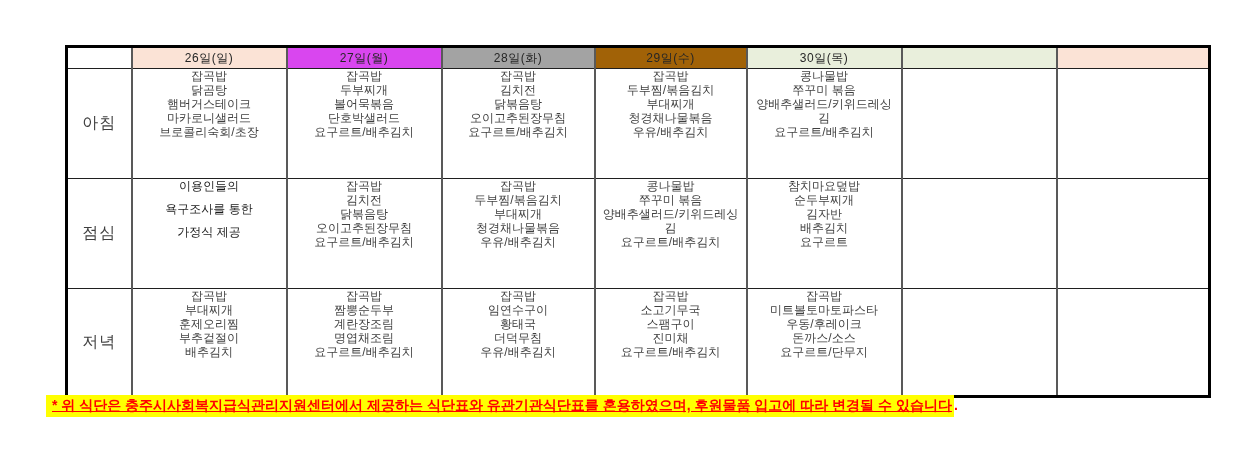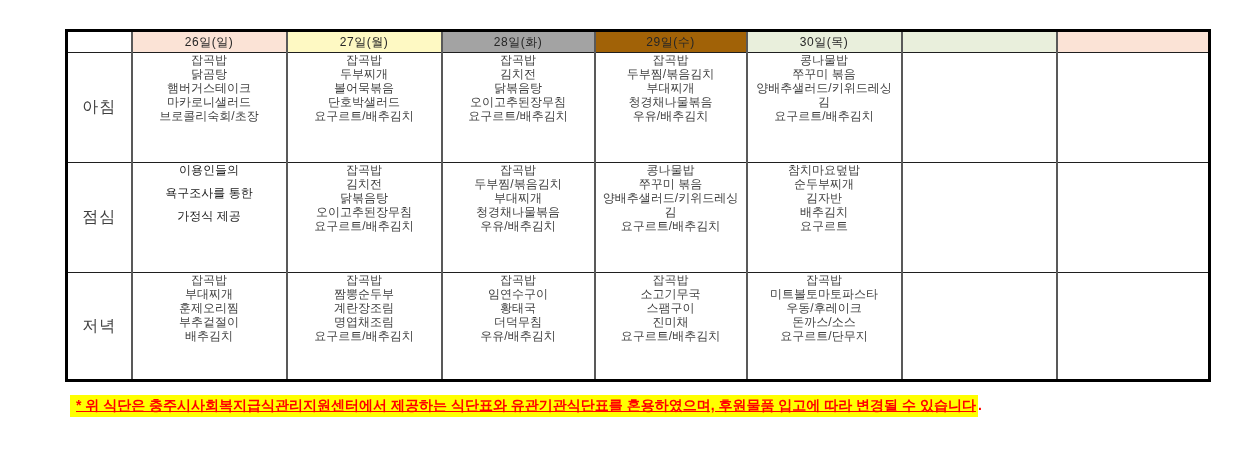--- a/index.html
+++ b/index.html
@@ -13,21 +13,21 @@
   }
   .sheet {
     position: relative;
     width: 1259px;
     height: 467px;
     background: #ffffff;
   }
   table.menu {
     position: absolute;
     left: 65px;
-    top: 29px;
+    top: 45px;
     border-collapse: collapse;
     table-layout: fixed;
     border: 3px solid #000000;
   }
   table.menu th,
   table.menu td {
     border-left: 2px solid #595959;
     border-right: 2px solid #595959;
     border-top: 1.5px solid #1f1f1f;
     border-bottom: 1.5px solid #1f1f1f;
@@ -73,21 +73,21 @@
     white-space: nowrap;
   }
   .lines.special {
     justify-content: center;
     font-weight: 400;
     color: #1a1a1a;
     gap: 9px;
   }
   .footer-note {
     position: absolute;
-    left: 70px;
+    left: 46px;
     top: 395px;
     font-size: 14px;
     font-weight: 700;
     white-space: nowrap;
   }
   .footer-note .hl {
     display: inline-block;
     background: #ffff00;
     color: #ff0000;
     text-decoration: underline;
@@ -111,21 +111,21 @@
       <col style="width:153px">
       <col style="width:152px">
       <col style="width:155px">
       <col style="width:155px">
       <col style="width:153px">
     </colgroup>
     <thead>
       <tr>
           <th class="corner"></th>
           <th style="background: rgb(251, 227, 214);">26일(일)</th>
-          <th style="background: #fef9c3; margin-left: 40px;">27일(월)</th>
+          <th style="background: #d946ef; margin-left: 40px;">27일(월)</th>
           <th style="background: #a3a3a3;">28일(화)</th>
           <th style="background: #a16207;">29일(수)</th>
           <th style="background: rgb(233, 239, 220);">30일(목)</th>
           <th style="background: rgb(233, 239, 220);"></th>
           <th style="background: rgb(251, 227, 214);"></th>
         </tr>
     </thead>
     <tbody>
         <tr class="meal-row">
           <td class="rowlabel">아침</td>

